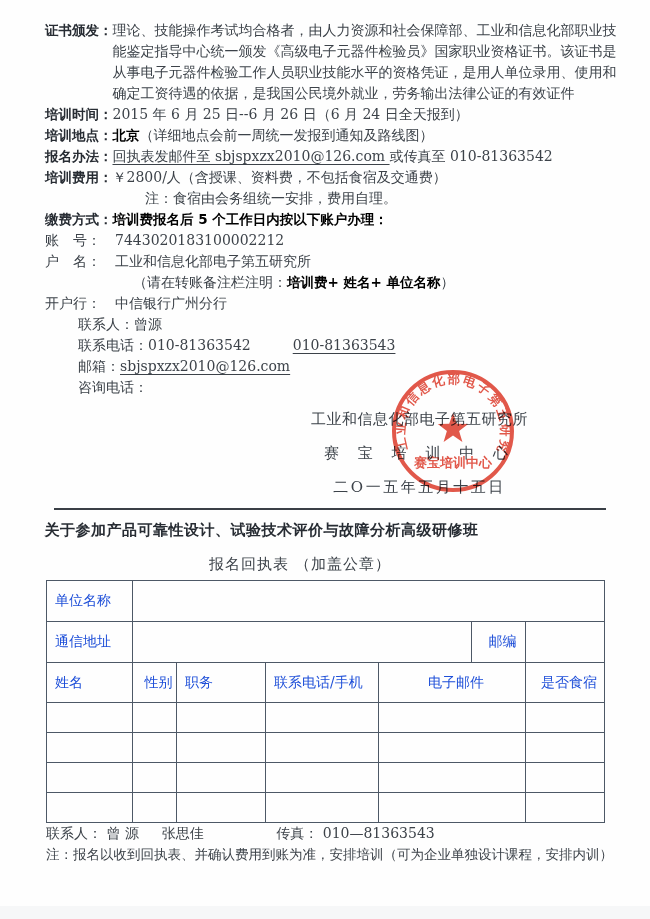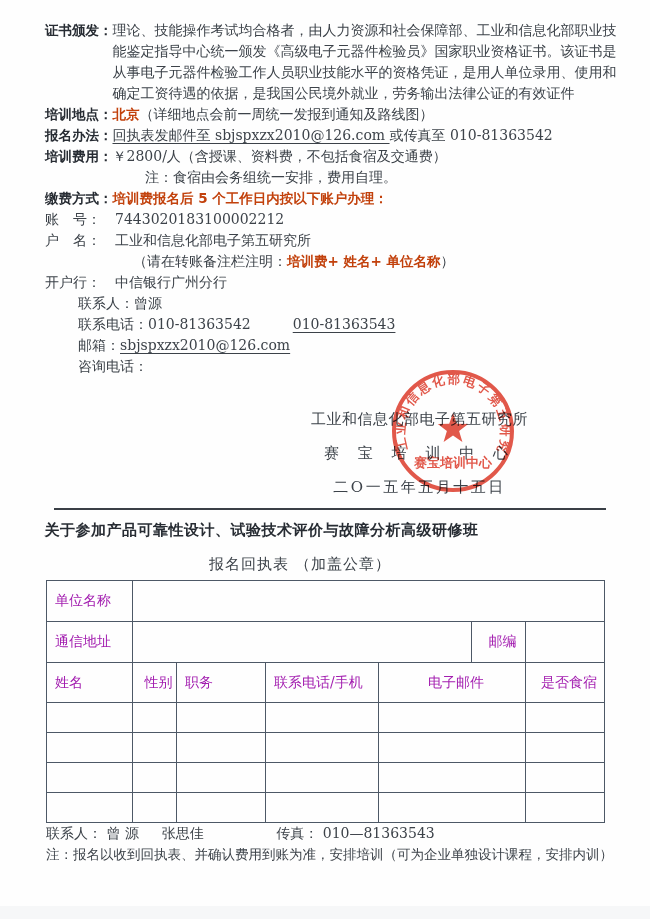--- a/index.html
+++ b/index.html
@@ -15,21 +15,21 @@
 
   
   .info{position:absolute;top:20px;left:45px;width:575px;}
   .iline{display:flex;line-height:21px;font-size:14px;align-items:flex-start;}
   .lbl{
     font-family:"DejaVu Sans","Liberation Sans",sans-serif;
     font-weight:bold;color:#272c33;font-size:13.5px;
     white-space:nowrap;flex:0 0 auto;line-height:21px;
   }
   .val{flex:1 1 auto;}
-  .boldval{font-family:"DejaVu Sans","Liberation Sans",sans-serif;font-weight:bold;color:#c2410c;font-size:13.5px;}
+  .boldval{font-family:"DejaVu Sans","Liberation Sans",sans-serif;font-weight:bold;color:#000000;font-size:13.5px;}
   .ul{text-decoration:underline;text-underline-offset:3px;}
   .indent1{padding-left:100px;}
   .indent2{padding-left:88px;}
   .indent3{padding-left:33px;}
   .gap{display:inline-block;width:42px;}
   .gap-sm{display:inline-block;width:14px;}
 
   
   .sig{position:absolute;top:410px;left:292px;width:255px;text-align:center;}
   .sig-org{font-size:15px;letter-spacing:.5px;line-height:18px;}
@@ -49,21 +49,21 @@
          font-weight:bold;color:#272c33;font-size:15px;letter-spacing:.5px;}
   .subtitle{position:absolute;top:555px;left:0;width:600px;text-align:center;
             font-size:15px;letter-spacing:1px;}
 
   table.reply{
     position:absolute;top:580px;left:46px;
     border-collapse:collapse;table-layout:fixed;width:558px;
   }
   table.reply td{
     border:1px solid #4d5866;
-    font-size:14px;color:#a21caf;
+    font-size:14px;color:#1d4ed8;
     padding:0 0 0 8px;vertical-align:middle;
     overflow:hidden;white-space:nowrap;
   }
   td.center{text-align:center;padding:0;}
   tr.r-top td{height:40px;}
   tr.r-head td{height:39px;}
   tr.r-data td{height:29px;}
 
   
   .foot1{position:absolute;top:824px;left:46px;width:560px;font-size:14px;line-height:18px;}
@@ -76,20 +76,24 @@
 
 <div class="page">
 
   <div class="info">
 
     <div class="iline">
       <span class="lbl">证书颁发：</span>
       <span class="val">理论、技能操作考试均合格者，由人力资源和社会保障部、工业和信息化部职业技能鉴定指导中心统一颁发《高级电子元器件检验员》国家职业资格证书。该证书是从事电子元器件检验工作人员职业技能水平的资格凭证，是用人单位录用、使用和确定工资待遇的依据，是我国公民境外就业，劳务输出法律公证的有效证件</span>
     </div>
 
+    <div class="iline">
+      <span class="lbl">培训时间：</span>
+      <span class="val">2015 年 6 月 25 日--6 月 26 日（6 月 24 日全天报到）</span>
+    </div>
 
     <div class="iline">
       <span class="lbl">培训地点：</span>
       <span class="val"><span class="boldval">北京</span><span>（详细地点会前一周统一发报到通知及路线图）</span></span>
     </div>
 
     <div class="iline">
       <span class="lbl">报名办法：</span>
       <span class="val"><span class="ul">回执表发邮件至 sbjspxzx2010@126.com </span><span>或传真至 010-81363542</span></span>
     </div>

